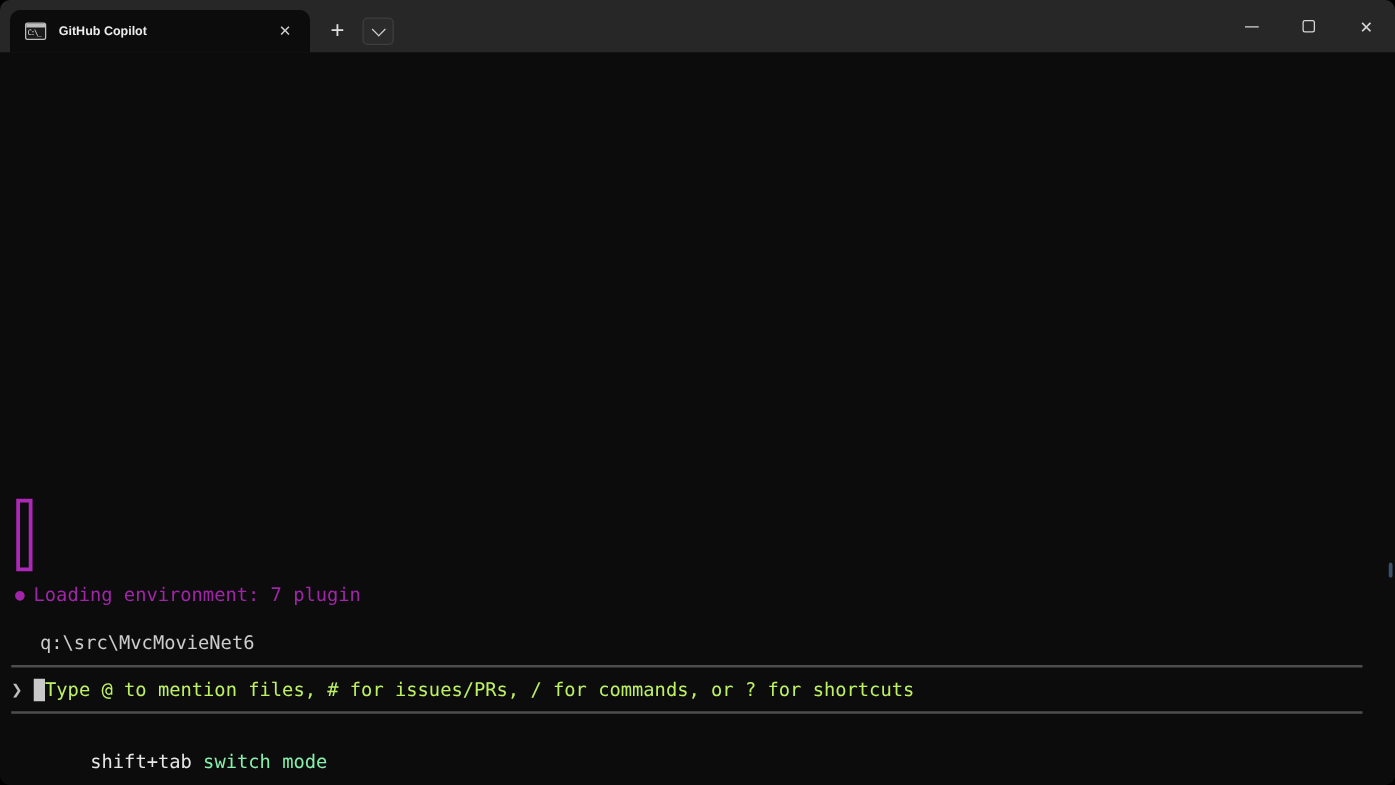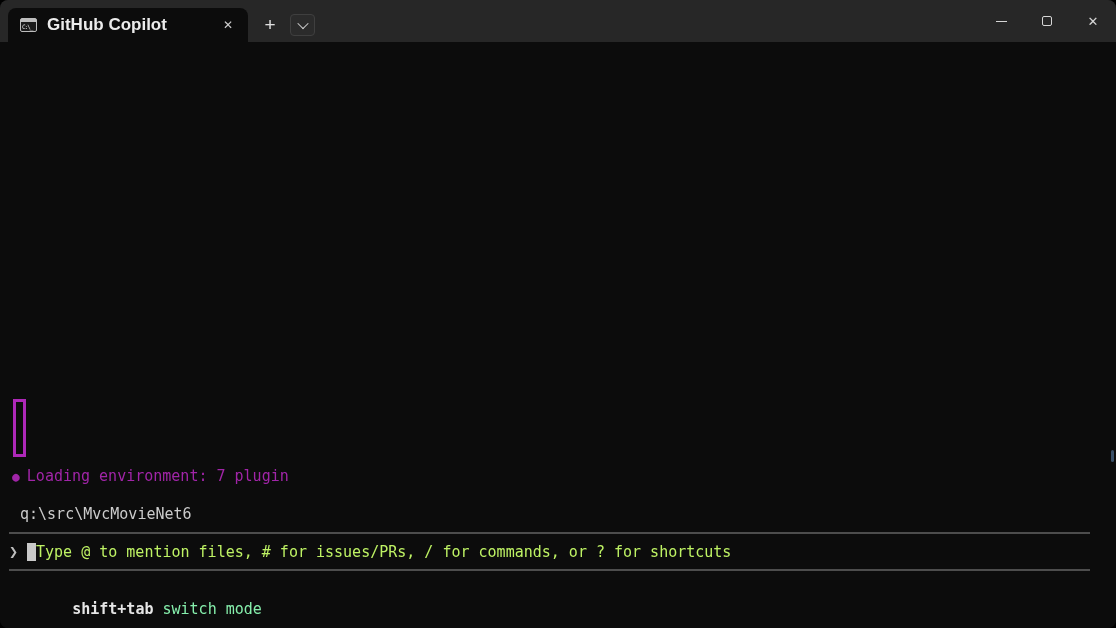--- a/index.html
+++ b/index.html
@@ -45,21 +45,21 @@
   }
   .cmd-icon::after {
     content: "C:\\_";
     position: absolute; left: 1px; top: 3px;
     font-family: "DejaVu Sans Mono", monospace;
     font-size: 6px; line-height: 9px;
     color: #e0e0e0; letter-spacing: -1px;
   }
   .tab-title {
     margin-left: 10px;
-    font-size: 17px; font-weight: 700;
+    font-size: 10px; font-weight: 700;
     color: #ececec;
     flex: 1 1 auto;
     white-space: nowrap; overflow: hidden;
   }
   .tab-close {
     flex: 0 0 auto;
     width: 20px; height: 20px;
     display: flex; align-items: center; justify-content: center;
     color: #cfcfcf; font-size: 12px;
     border-radius: 4px;
@@ -113,21 +113,21 @@
   }
   .loading-line {
     position: absolute; left: 12px; top: 425px;
     height: 19px; line-height: 19px;
     color: #a125a8;
     white-space: pre;
     display: flex; align-items: center;
   }
   .loading-bullet { font-size: 13px; margin-right: 7px; }
   .path-line {
-    position: absolute; left: 20px; top: 463px;
+    position: absolute; left: 32px; top: 463px;
     height: 19px; line-height: 19px;
     color: #cccccc;
     white-space: pre;
   }
   .divider {
     position: absolute; left: 9px;
     width: 1081px; height: 2px;
     background: #4d4d4d;
   }
   .divider-top    { top: 490px; }
@@ -143,21 +143,21 @@
     width: 9px; height: 18px;
     background: #c9c9c9;
     flex: 0 0 auto;
   }
   .prompt-placeholder { color: #bef264; }
   .status-line {
     position: absolute; left: 18px; top: 539px;
     height: 19px; line-height: 19px;
     white-space: pre;
   }
-  .status-key { color: #e6e6e6; font-weight: 700; }
+  .status-key { color: #e6e6e6; font-weight: 400; }
   .status-action { color: #86efac; }
   .scrollbar-thumb {
     position: absolute; right: 2px; top: 408px;
     width: 3px; height: 12px;
     background: #3a5068;
     border-radius: 2px;
   }
 </style>
 </head>
 <body>

